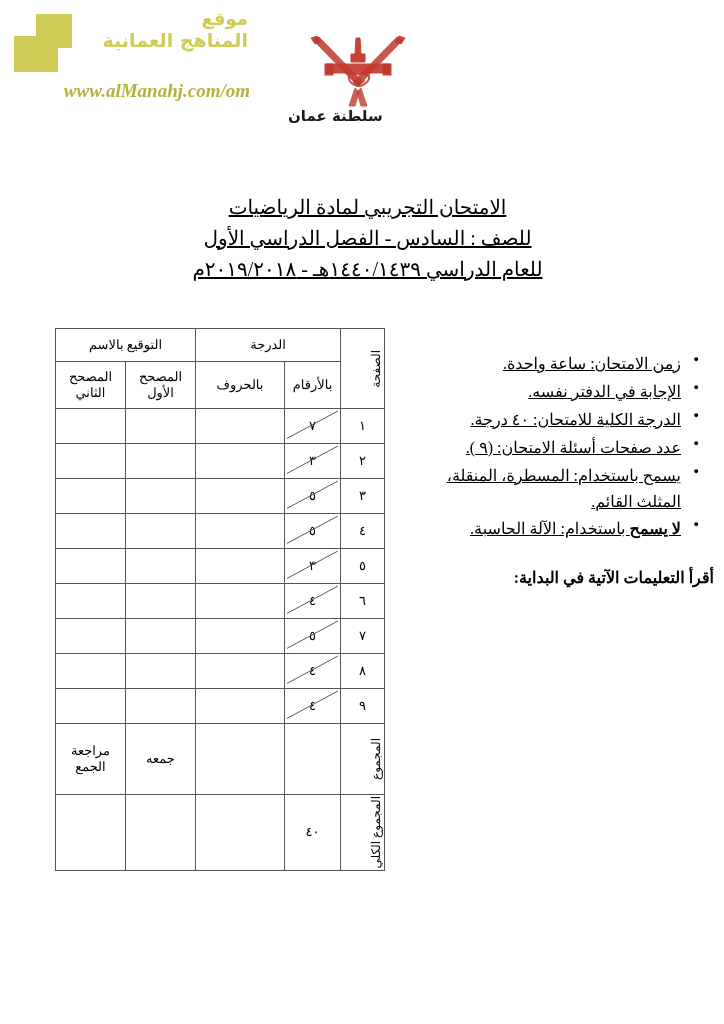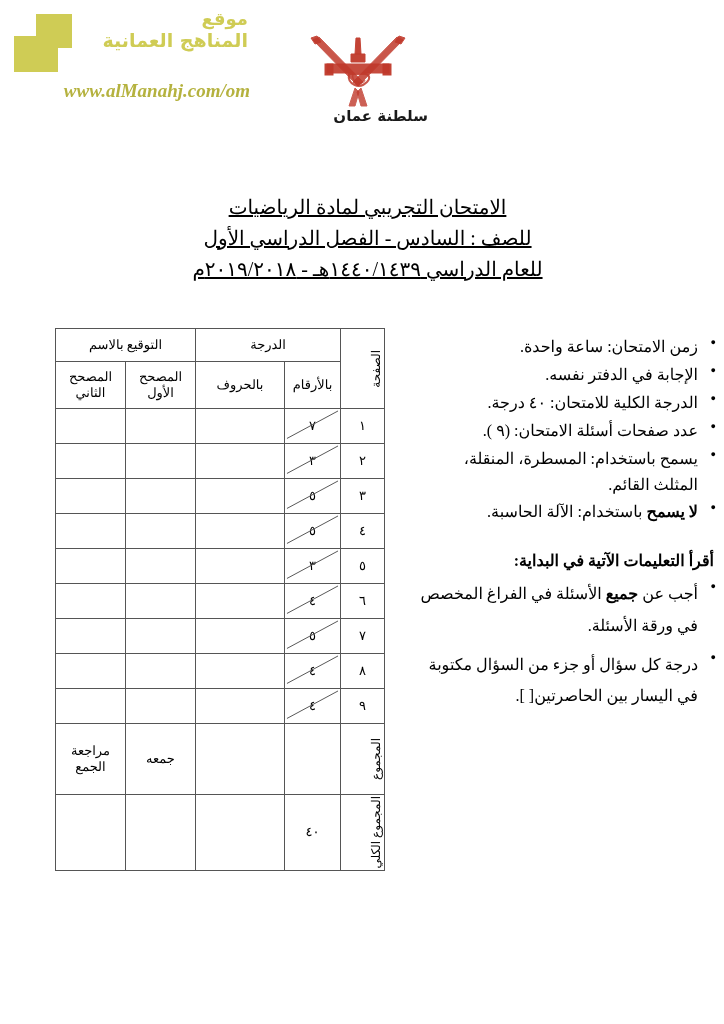--- a/index.html
+++ b/index.html
@@ -71,21 +71,21 @@
     white-space: nowrap;
   }
 
   
   #emblem {
     position: absolute;
     left: 288px;
     top: 34px;
     width: 140px;
     height: 140px;
-    text-align: right;
+    text-align: left;
   }
   #emblem-mark { width: 110px; height: 78px; display:block; margin: 0 auto; }
   #emblem-txt {
     margin-top: -4px;
     color: #1a1a1a;
     font-family: "DejaVu Sans", sans-serif;
     line-height: 1.15;
   }
   #emblem-txt .e1 { display:block; font-size: 15px; font-weight:bold; }
   #emblem-txt .e2 { display:block; font-size: 14px; font-weight:bold; }
@@ -163,22 +163,23 @@
   #instructions {
     position: absolute;
     right: 6px;
     top: 334px;
     width: 300px;
     direction: rtl;
     text-align: right;
   }
   ul.bul {
     list-style: none;
-    margin: 0;
+    margin: 17px;
     padding: 0;
+    text-decoration: underline;
   }
   ul.bul > li {
     position: relative;
     padding-right: 20px;
     font-size: 16px;
     line-height: 1.62;
     margin-bottom: 2px;
   }
   ul.bul > li::before {
     content: "\25CF";
@@ -377,17 +378,13 @@
 <div id="instructions">
   <ul class="bul" id="bullets-1">
       <li>زمن الامتحان: ساعة واحدة.</li>
       <li>الإجابة في الدفتر نفسه.</li>
       <li>الدرجة الكلية للامتحان:  ٤٠ درجة.</li>
       <li>عدد صفحات أسئلة الامتحان: (٩ ).</li>
       <li class="tall">يسمح باستخدام: المسطرة، المنقلة، المثلث القائم.</li>
       <li><b class="em">لا يسمح</b><span> باستخدام: الآلة الحاسبة.</span></li>
     </ul>
   <div id="section-head">أقرأ التعليمات الآتية في البداية:</div>
-  <ul class="bul bul2" id="bullets-2">
-      <li><span>أجب عن </span><b class="em">جميع</b><span> الأسئلة في الفراغ المخصص في ورقة الأسئلة.</span></li>
-      <li><span>درجة كل سؤال أو جزء من السؤال مكتوبة في اليسار بين الحاصرتين[ ].</span><span></span></li>
-    </ul>
 </div>
 
 </body></html>

